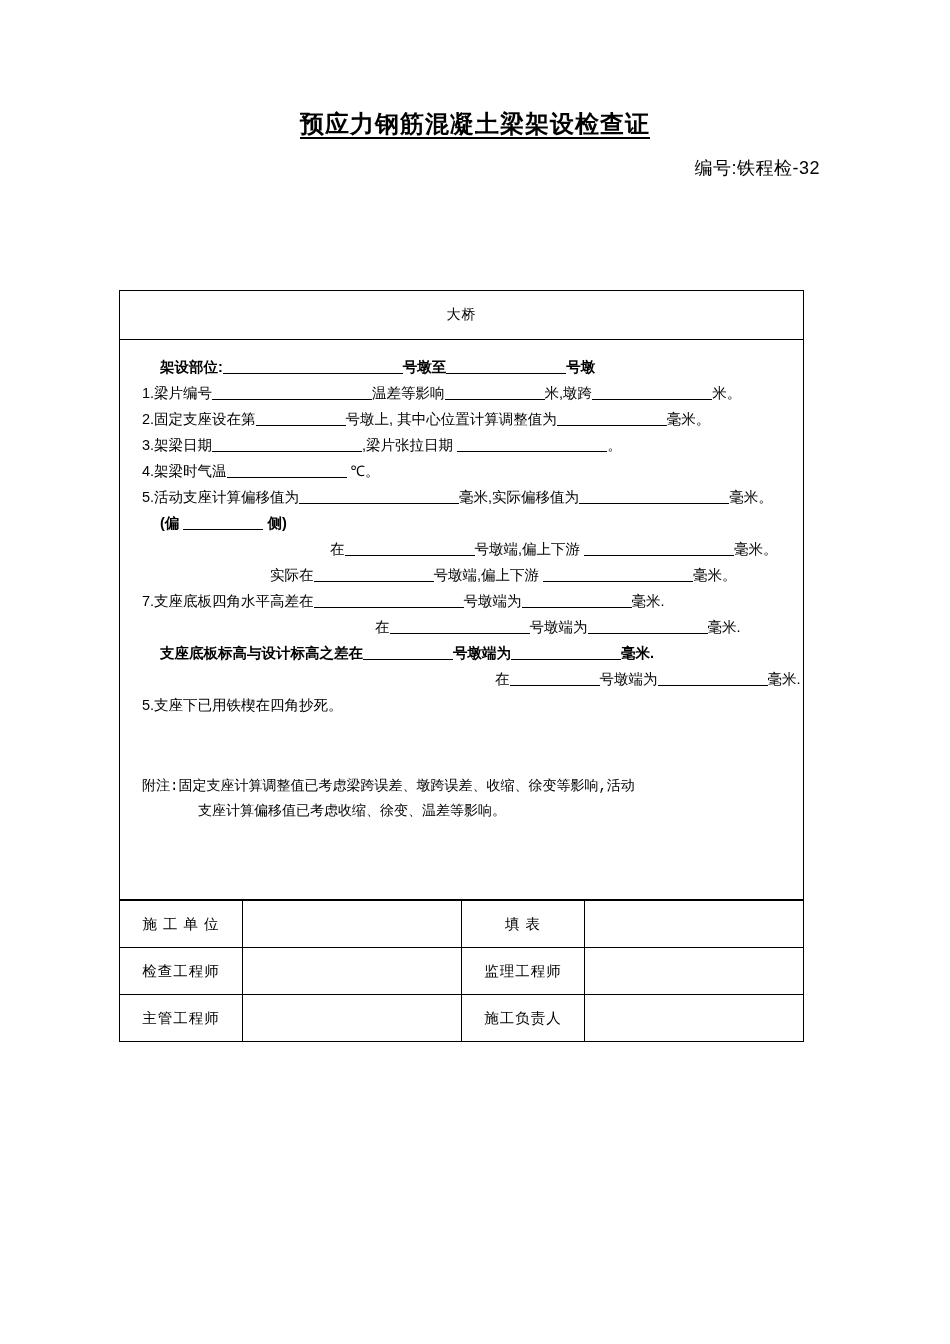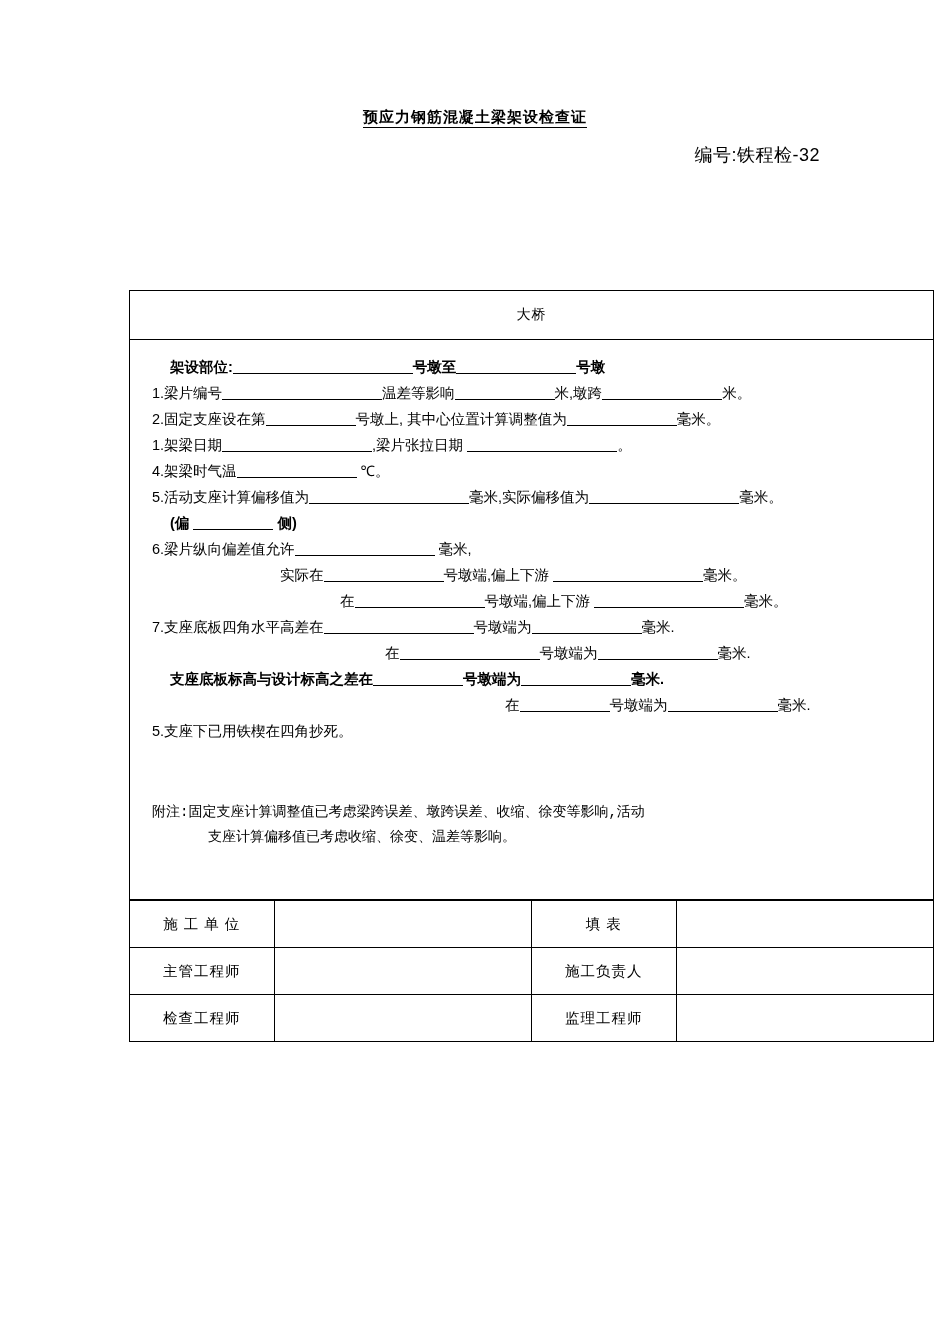--- a/index.html
+++ b/index.html
@@ -15,39 +15,39 @@
     position: relative;
   }
   .page {
     position: relative;
     width: 950px;
     height: 1344px;
     box-sizing: border-box;
   }
   .title {
     text-align: center;
-    font-size: 15px;
+    font-size: 24px;
     font-weight: bold;
     letter-spacing: 1px;
     margin-top: 108px;
     text-decoration: underline;
     text-underline-offset: 5px;
   }
   .doc-no {
     text-align: right;
     font-size: 18px;
     margin-top: 16px;
     padding-right: 130px;
     letter-spacing: 0.5px;
   }
   .frame {
     position: absolute;
-    left: 129px;
+    left: 119px;
     top: 182px;
-    width: 805px;
+    width: 685px;
     border: 1px solid #000;
     box-sizing: border-box;
   }
   .bridge-head {
     height: 48px;
     border-bottom: 1px solid #000;
     display: flex;
     align-items: center;
     justify-content: center;
     font-size: 14px;
@@ -117,27 +117,26 @@
 
   <div class="frame">
 
     <div class="bridge-head">大桥</div>
 
     <div class="body-block">
       <div id="lines-container">
           <div class="ln i1"><span>架设部位:</span><span class="blank" style="width: 180px;"></span><span>号墩至</span><span class="blank" style="width: 120px;"></span><span>号墩</span></div>
           <div class="ln"><span>1.梁片编号</span><span class="blank" style="width: 160px;"></span><span>温差等影响</span><span class="blank" style="width: 100px;"></span><span>米,墩跨</span><span class="blank" style="width: 120px;"></span><span>米。</span></div>
           <div class="ln"><span>2.固定支座设在第</span><span class="blank" style="width: 90px;"></span><span>号墩上, 其中心位置计算调整值为</span><span class="blank" style="width: 110px;"></span><span>毫米。</span></div>
-          <div class="ln"><span>1.架梁日期</span><span class="blank" style="width: 150px;"></span><span>,梁片张拉日期 </span><span class="blank" style="width: 150px;"></span><span>。</span></div>
+          <div class="ln"><span>3.架梁日期</span><span class="blank" style="width: 150px;"></span><span>,梁片张拉日期 </span><span class="blank" style="width: 150px;"></span><span>。</span></div>
           <div class="ln"><span>4.架梁时气温</span><span class="blank" style="width: 120px;"></span><span> ℃。</span></div>
           <div class="ln"><span>5.活动支座计算偏移值为</span><span class="blank" style="width: 160px;"></span><span>毫米,实际偏移值为</span><span class="blank" style="width: 150px;"></span><span>毫米。</span></div>
           <div class="ln i1"><span>(偏 </span><span class="blank" style="width: 80px;"></span><span> 侧)</span></div>
-          <div class="ln"><span>6.梁片纵向偏差值允许</span><span class="blank" style="width: 140px;"></span><span> 毫米,</span></div>
+          <div class="ln i3"><span>在</span><span class="blank" style="width: 130px;"></span><span>号墩端,偏上下游 </span><span class="blank" style="width: 150px;"></span><span>毫米。</span></div>
           <div class="ln i2"><span>实际在</span><span class="blank" style="width: 120px;"></span><span>号墩端,偏上下游 </span><span class="blank" style="width: 150px;"></span><span>毫米。</span></div>
-          <div class="ln i3"><span>在</span><span class="blank" style="width: 130px;"></span><span>号墩端,偏上下游 </span><span class="blank" style="width: 150px;"></span><span>毫米。</span></div>
           <div class="ln"><span>7.支座底板四角水平高差在</span><span class="blank" style="width: 150px;"></span><span>号墩端为</span><span class="blank" style="width: 110px;"></span><span>毫米.</span></div>
           <div class="ln i4"><span>在</span><span class="blank" style="width: 140px;"></span><span>号墩端为</span><span class="blank" style="width: 120px;"></span><span>毫米.</span></div>
           <div class="ln i1"><span>支座底板标高与设计标高之差在</span><span class="blank" style="width: 90px;"></span><span>号墩端为</span><span class="blank" style="width: 110px;"></span><span>毫米.</span></div>
           <div class="ln i5"><span>在</span><span class="blank" style="width: 90px;"></span><span>号墩端为</span><span class="blank" style="width: 110px;"></span><span>毫米.</span></div>
           <div class="ln"><span>5.支座下已用铁楔在四角抄死。</span></div>
         </div>
 
       <div class="note">
         <div class="l1">附注:固定支座计算调整值已考虑梁跨误差、墩跨误差、收缩、徐变等影响,活动</div>
         <div class="l2">支座计算偏移值已考虑收缩、徐变、温差等影响。</div>
@@ -146,28 +145,28 @@
 
     <table class="sign">
       <tbody id="sign-body">
           <tr>
             <td class="lab">施 工 单 位</td>
             <td class="val"></td>
             <td class="lab">填        表</td>
             <td class="val"></td>
           </tr>
           <tr>
+            <td class="lab">检查工程师</td>
+            <td class="val"></td>
+            <td class="lab">监理工程师</td>
+            <td class="val"></td>
+          </tr>
+          <tr>
             <td class="lab">主管工程师</td>
             <td class="val"></td>
             <td class="lab">施工负责人</td>
-            <td class="val"></td>
-          </tr>
-          <tr>
-            <td class="lab">检查工程师</td>
-            <td class="val"></td>
-            <td class="lab">监理工程师</td>
             <td class="val"></td>
           </tr>
         </tbody>
     </table>
 
   </div>
 </div>
 
 </body></html>

